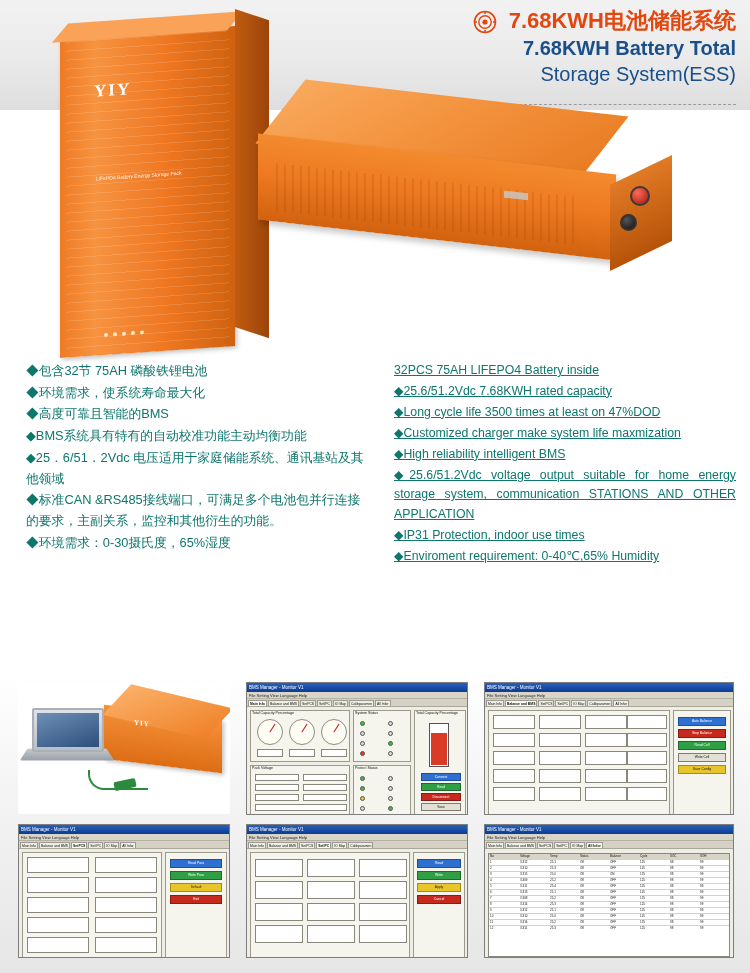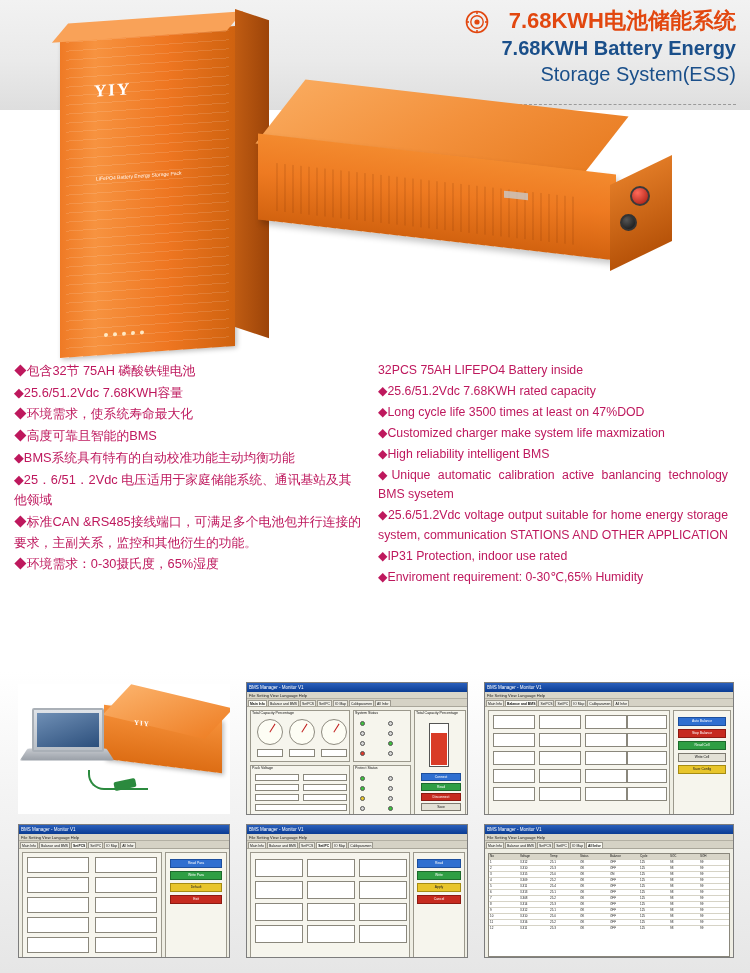--- a/index.html
+++ b/index.html
@@ -150,25 +150,26 @@
   .specs {
     position: relative;
     width: 750px;
     padding: 6px 14px 0 14px;
     display: flex;
     gap: 14px;
   }
   .col {
     width: 350px;
     font-size: 12.3px;
-    color: #be185d;
+    color: #0f766e;
     line-height: 1.62;
+    margin-left: 12px;
   }
   .col.cn { font-size: 12.8px; }
-  .col.en { text-align: justify; }
+  .col.en { text-align: justify; text-decoration: underline; }
   .spec-line { margin: 0 0 1px 0; }
 
   
   .gallery {
     position: absolute;
     left: 0; top: 672px;
     width: 750px; height: 301px;
     background: linear-gradient(to bottom,#ffffff 0%, #f4f4f4 40%, #e6e6e6 100%);
   }
   .shot {
@@ -296,21 +297,21 @@
         <circle cx="12" cy="12" r="6.2" fill="none" stroke="#e2470f" stroke-width="1.4"></circle>
         <circle cx="12" cy="12" r="2.6" fill="#e2470f"></circle>
         <g stroke="#e2470f" stroke-width="1.6">
           <line x1="12" y1="1.2" x2="12" y2="4"></line>
           <line x1="12" y1="20" x2="12" y2="22.8"></line>
           <line x1="1.2" y1="12" x2="4" y2="12"></line>
           <line x1="20" y1="12" x2="22.8" y2="12"></line>
         </g>
       </svg>
       <div class="title-cn">7.68KWH电池储能系统</div>
-      <div class="title-en1">7.68KWH Battery Energy</div>
+      <div class="title-en1">7.68KWH Battery Total</div>
       <div class="title-en2">Storage System(ESS)</div>
     </div>
     <div class="hdr-rule"></div>
   </div>
 
   <div class="hero">
     <div class="cabinet">
       <div class="cabinet-top"></div>
       <div class="cabinet-side"></div>
       <div class="cabinet-lines"></div>
@@ -327,38 +328,36 @@
       <div class="module-right"></div>
       <div class="module-badge"></div>
       <div class="term-red"></div>
       <div class="term-blk"></div>
     </div>
   </div>
 
   <div class="specs">
     <div class="col cn">
       <p class="spec-line">◆包含32节 75AH 磷酸铁锂电池</p>
-      <p class="spec-line">◆25.6/51.2Vdc 7.68KWH容量</p>
       <p class="spec-line">◆环境需求，使系统寿命最大化</p>
       <p class="spec-line">◆高度可靠且智能的BMS</p>
       <p class="spec-line">◆BMS系统具有特有的自动校准功能主动均衡功能</p>
       <p class="spec-line">◆25．6/51．2Vdc 电压适用于家庭储能系统、通讯基站及其他领域</p>
       <p class="spec-line">◆标准CAN  &amp;RS485接线端口，可满足多个电池包并行连接的要求，主副关系，监控和其他衍生的功能。</p>
       <p class="spec-line">◆环境需求：0-30摄氏度，65%湿度</p>
     </div>
     <div class="col en">
       <p class="spec-line">32PCS 75AH LIFEPO4 Battery inside</p>
       <p class="spec-line">◆25.6/51.2Vdc 7.68KWH rated capacity</p>
       <p class="spec-line">◆Long cycle life 3500 times at least on 47%DOD</p>
       <p class="spec-line">◆Customized charger make system life maxmization</p>
       <p class="spec-line">◆High reliability intelligent BMS</p>
-      <p class="spec-line">◆Unique automatic calibration active banlancing technology BMS sysetem</p>
       <p class="spec-line">◆25.6/51.2Vdc voltage output suitable for home energy storage system, communication STATIONS AND OTHER APPLICATION</p>
-      <p class="spec-line">◆IP31 Protection, indoor use rated</p>
-      <p class="spec-line">◆Enviroment requirement: 0-30℃,65% Humidity</p>
+      <p class="spec-line">◆IP31 Protection, indoor use times</p>
+      <p class="spec-line">◆Enviroment requirement: 0-40℃,65% Humidity</p>
     </div>
   </div>
 
   <div class="gallery">
 
     <div class="shot photo" style="left:18px; top:12px; width:212px; height:130px;">
       <div class="mini-module">
         <div class="mini-module-top"></div>
         <div class="mini-logo">YIY</div>
       </div>

